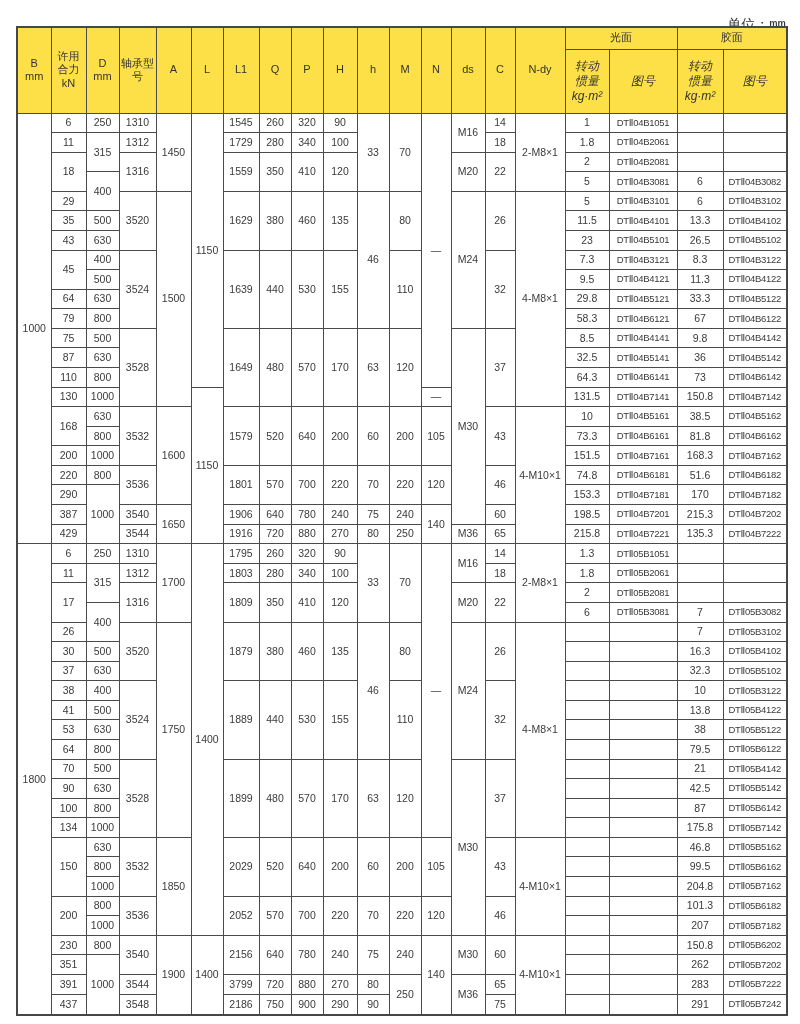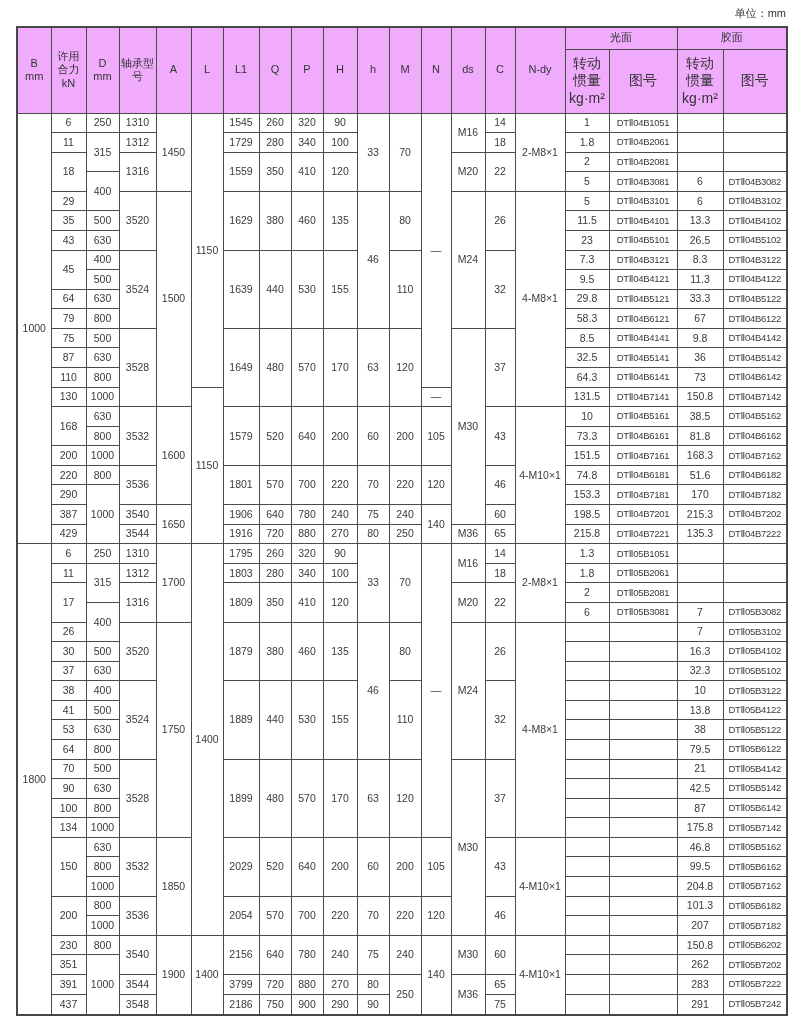--- a/index.html
+++ b/index.html
@@ -1,26 +1,26 @@
 <!DOCTYPE html>
 <html><head>
 <meta charset="utf-8">
 <style>
   html,body{margin:0;padding:0;background:#fff;}
   .page{position:relative;width:800px;height:1024px;background:#ffffff;
         font-family:"Liberation Sans","DejaVu Sans",sans-serif;overflow:hidden;}
-  .unit{position:absolute;top:6px;right:14px;font-size:11px;color:#333;}
+  .unit{position:absolute;top:16px;right:14px;font-size:14px;color:#333;font-family:Liberation Mono, monospace;}
   table.spec{position:absolute;left:16px;top:26px;width:770px;height:990px;
         border-collapse:collapse;table-layout:fixed;border:2px solid #474747;}
   .spec th,.spec td{border:1px solid #4a4a4a;padding:0;margin:0;text-align:center;
         vertical-align:middle;overflow:hidden;}
-  .spec th{background:#f0abfc;font-weight:normal;font-size:11px;color:#333;
+  .spec th{background:#fde047;font-weight:normal;font-size:11px;color:#333;
         white-space:pre-line;line-height:1.25;}
   .spec thead tr.grp{height:22px;}
-  .spec thead tr.sub th{font-size:14px;}
+  .spec thead tr.sub th{font-size:12px;font-style:italic;}
   .spec thead tr.sub{height:64px;}
   .spec td{font-size:10.5px;color:#3a3a3a;line-height:1.05;white-space:nowrap;}
   .spec td.dwg{font-size:9.5px;letter-spacing:-0.3px;}
 </style>
 </head>
 <body>
 
 <div class="page">
   <div class="unit">单位：mm</div>
   <table class="spec">
@@ -549,21 +549,21 @@
           <td>1000</td>
           <td></td>
           <td></td>
           <td>204.8</td>
           <td class="dwg">DTⅡ05B7162</td>
         </tr>
         <tr>
           <td rowspan="2">200</td>
           <td>800</td>
           <td rowspan="2">3536</td>
-          <td rowspan="2">2054</td>
+          <td rowspan="2">2052</td>
           <td rowspan="2">570</td>
           <td rowspan="2">700</td>
           <td rowspan="2">220</td>
           <td rowspan="2">70</td>
           <td rowspan="2">220</td>
           <td rowspan="2">120</td>
           <td rowspan="2">46</td>
           <td></td>
           <td></td>
           <td>101.3</td>

